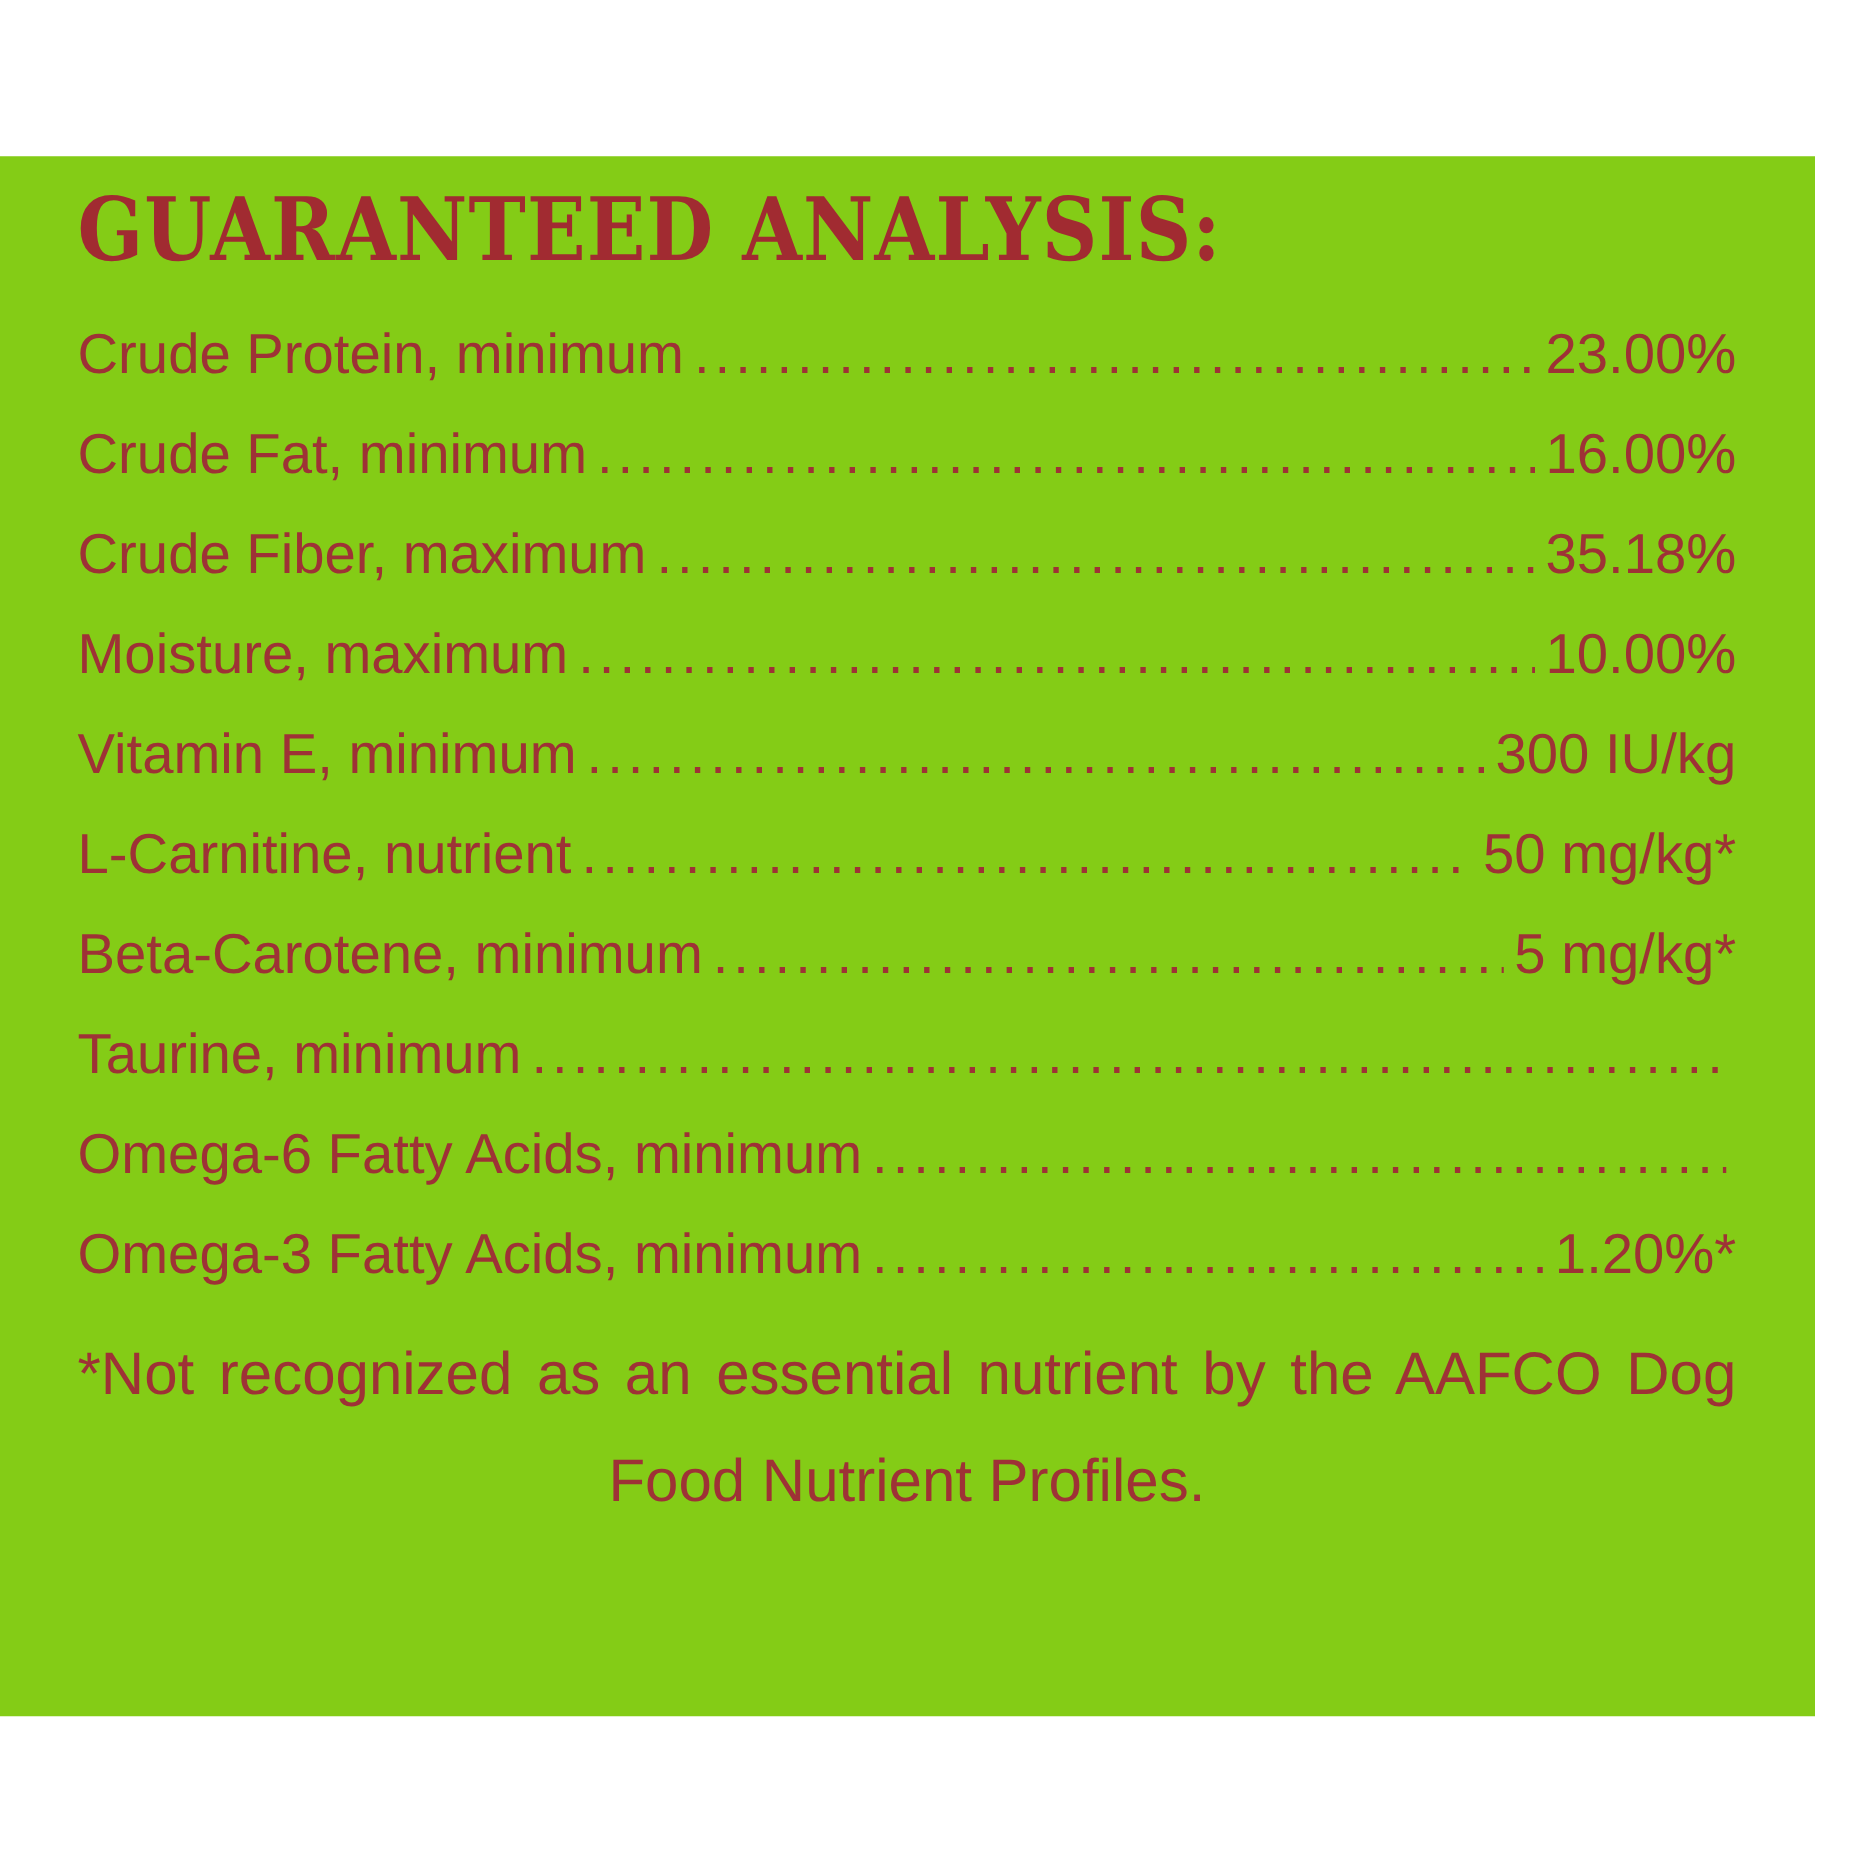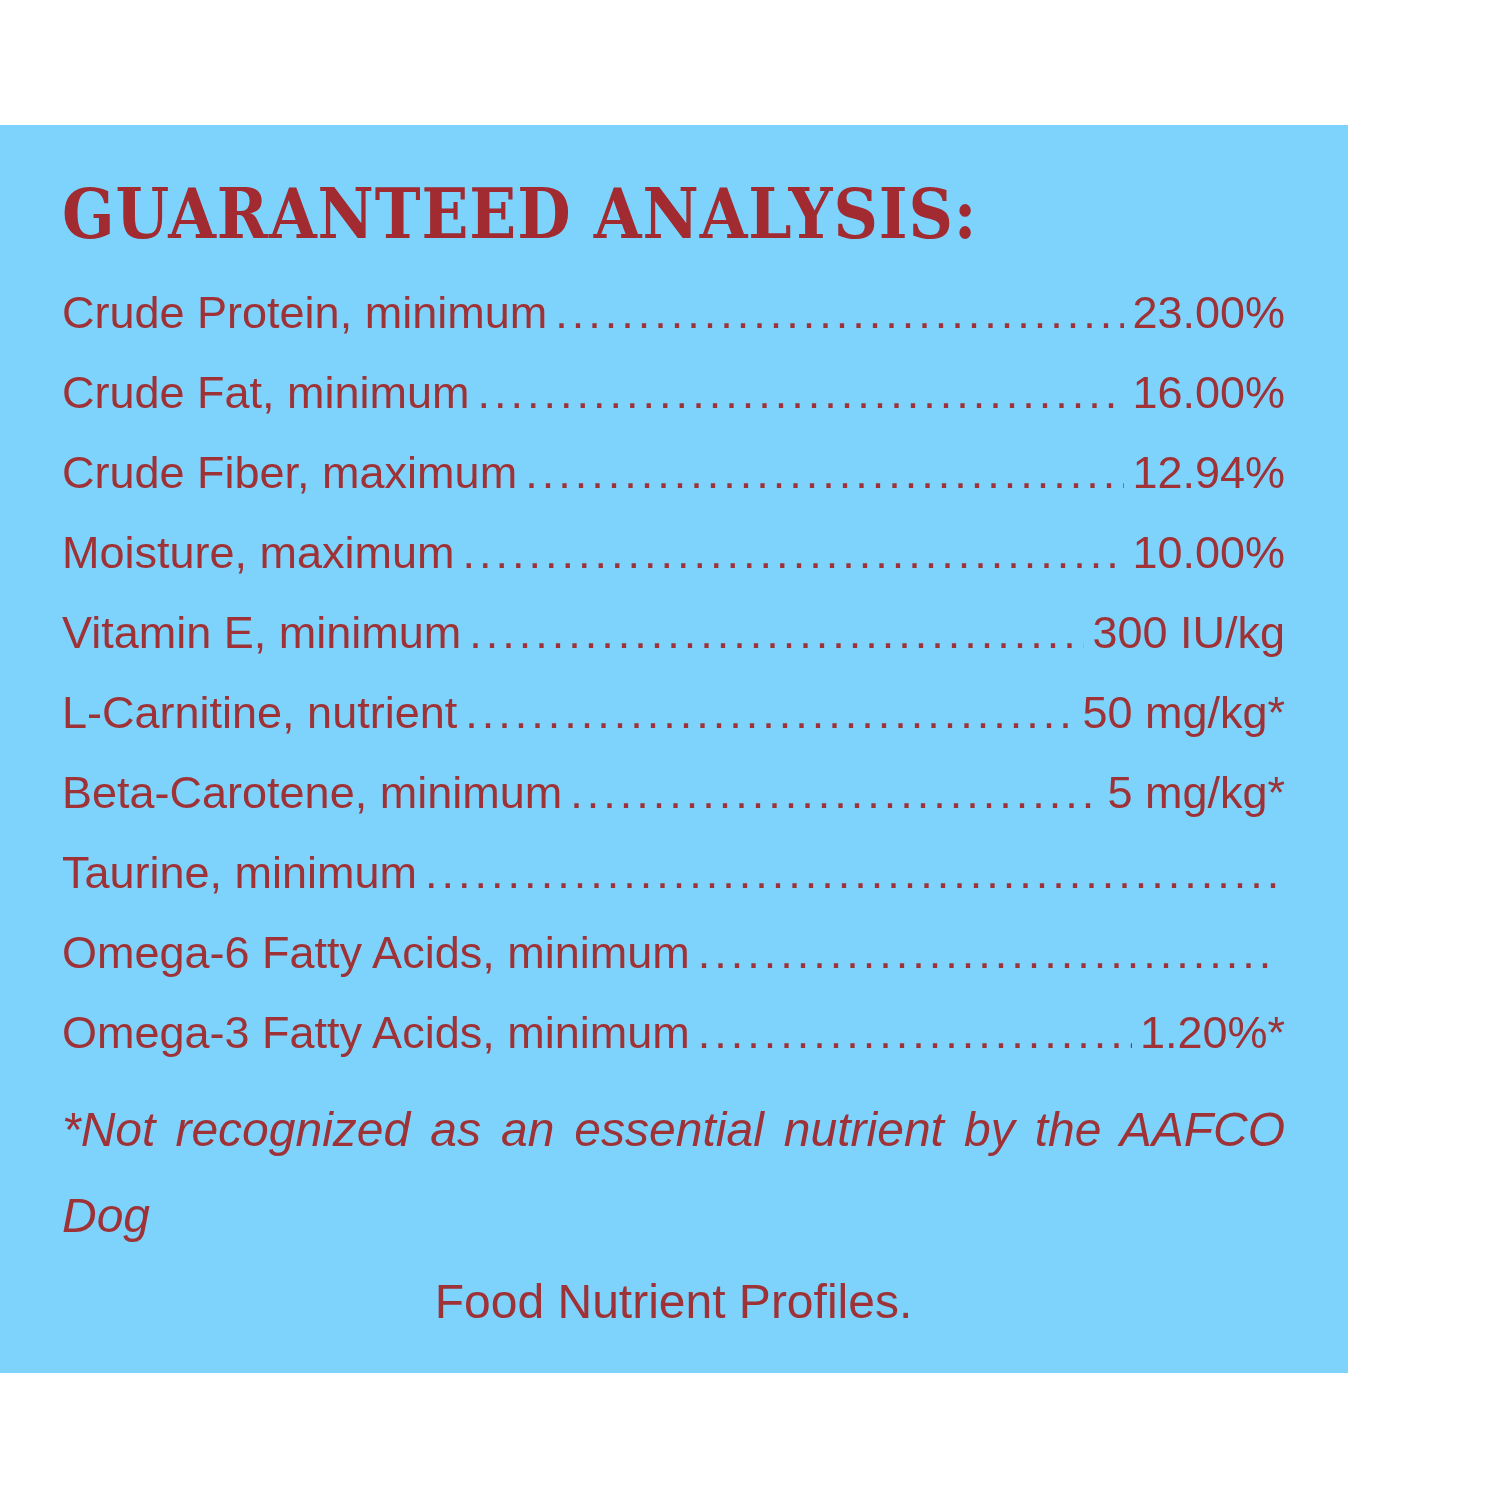--- a/index.html
+++ b/index.html
@@ -10,25 +10,25 @@
   body {
     width: 1500px;
     height: 1500px;
     position: relative;
     font-family: "Liberation Sans", sans-serif;
   }
   .label-panel {
     position: absolute;
     top: 125px;
     left: 0;
-    width: 1348px;
+    width: 1452px;
     height: 1248px;
-    background: #7dd3fc;
+    background: #84cc16;
     box-sizing: border-box;
-    padding: 52px 63px 0 62px;
+    padding: 22px 63px 0 62px;
     color: #9e3236;
     overflow: hidden;
   }
   .ga-title {
     margin: 0;
     font-family: "DejaVu Serif", serif;
     font-weight: bold;
     font-size: 70px;
     line-height: 74px;
     letter-spacing: 1px;
@@ -61,21 +61,20 @@
   }
   .ga-row .row-value { flex: 0 0 auto; }
   .ga-footnote {
     margin-top: 14px;
     font-size: 48px;
     line-height: 86px;
   }
   .ga-footnote .footnote-line-1 {
     text-align: justify;
     text-align-last: justify;
-    font-style: italic;
   }
   .ga-footnote .footnote-line-2 {
     text-align: center;
   }
 </style>
 </head>
 <body>
 
 <div class="label-panel">
 
@@ -88,21 +87,21 @@
         <span class="row-value">23.00%</span>
     </div>
     <div class="ga-row">
       <span class="row-label">Crude Fat, minimum</span>
         <span class="row-leader"></span>
         <span class="row-value">16.00%</span>
     </div>
     <div class="ga-row">
       <span class="row-label">Crude Fiber, maximum</span>
         <span class="row-leader"></span>
-        <span class="row-value">12.94%</span>
+        <span class="row-value">35.18%</span>
     </div>
     <div class="ga-row">
       <span class="row-label">Moisture, maximum</span>
         <span class="row-leader"></span>
         <span class="row-value">10.00%</span>
     </div>
     <div class="ga-row">
       <span class="row-label">Vitamin E, minimum</span>
         <span class="row-leader"></span>
         <span class="row-value">300 IU/kg</span>

